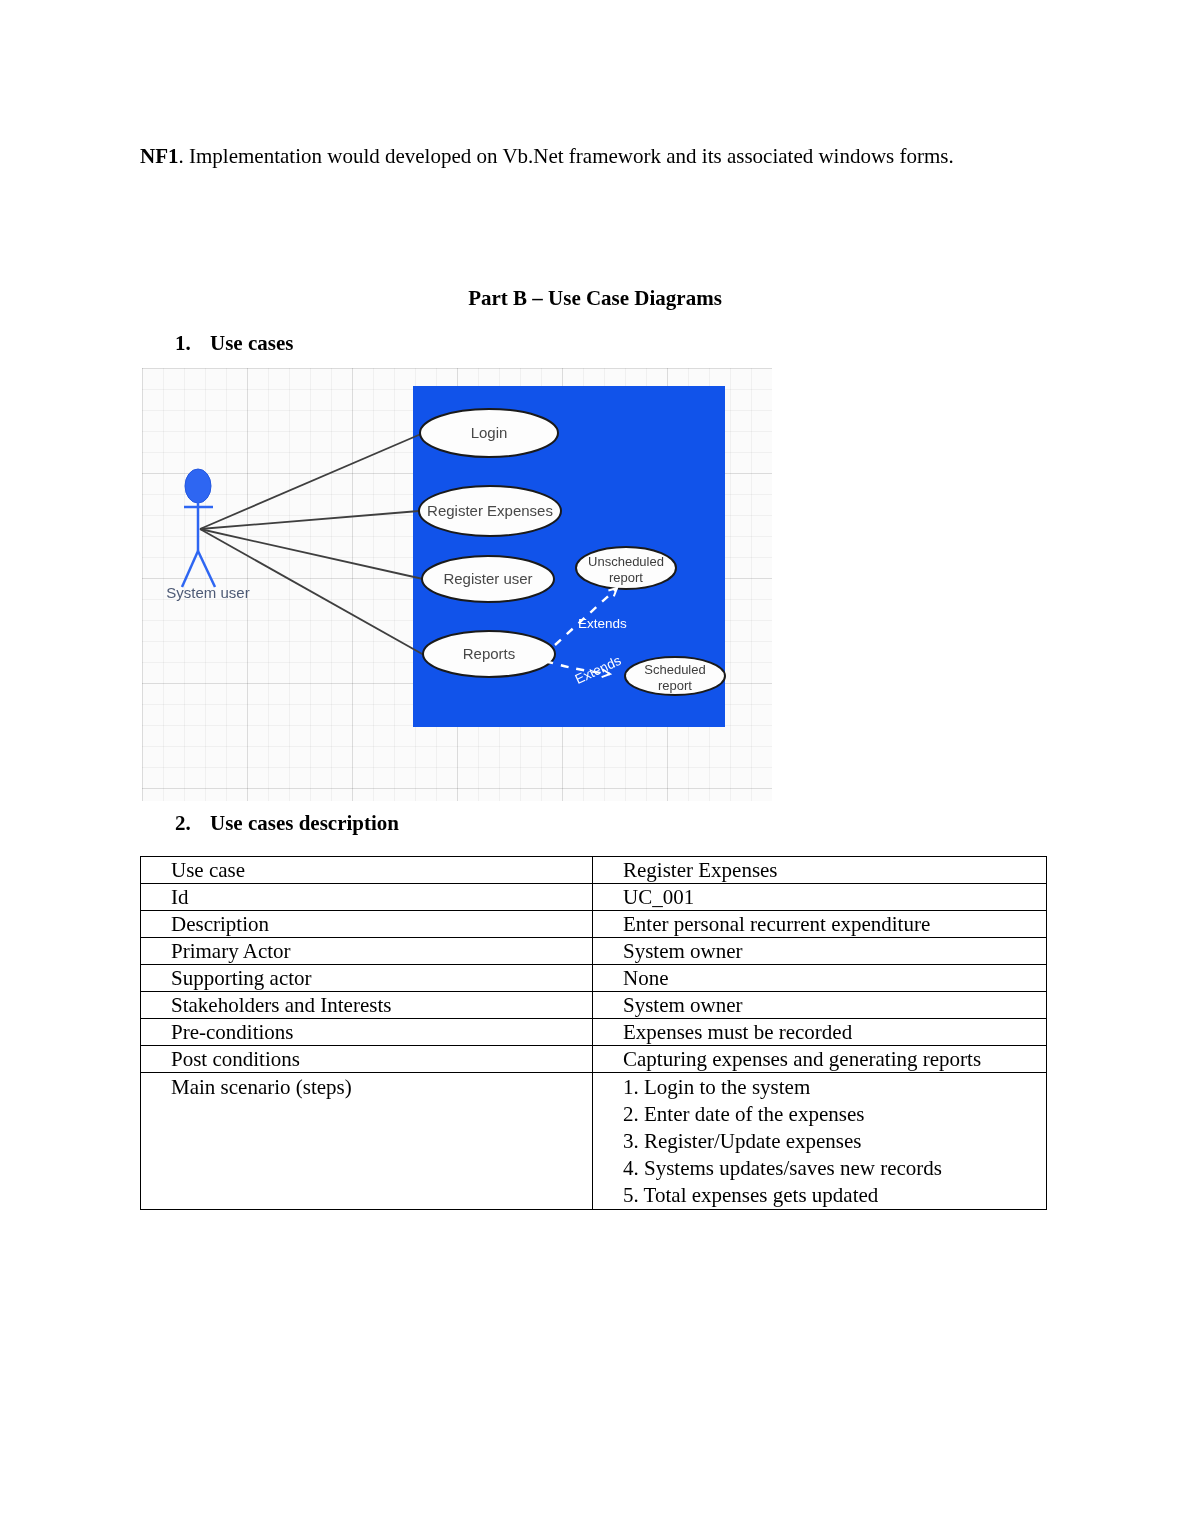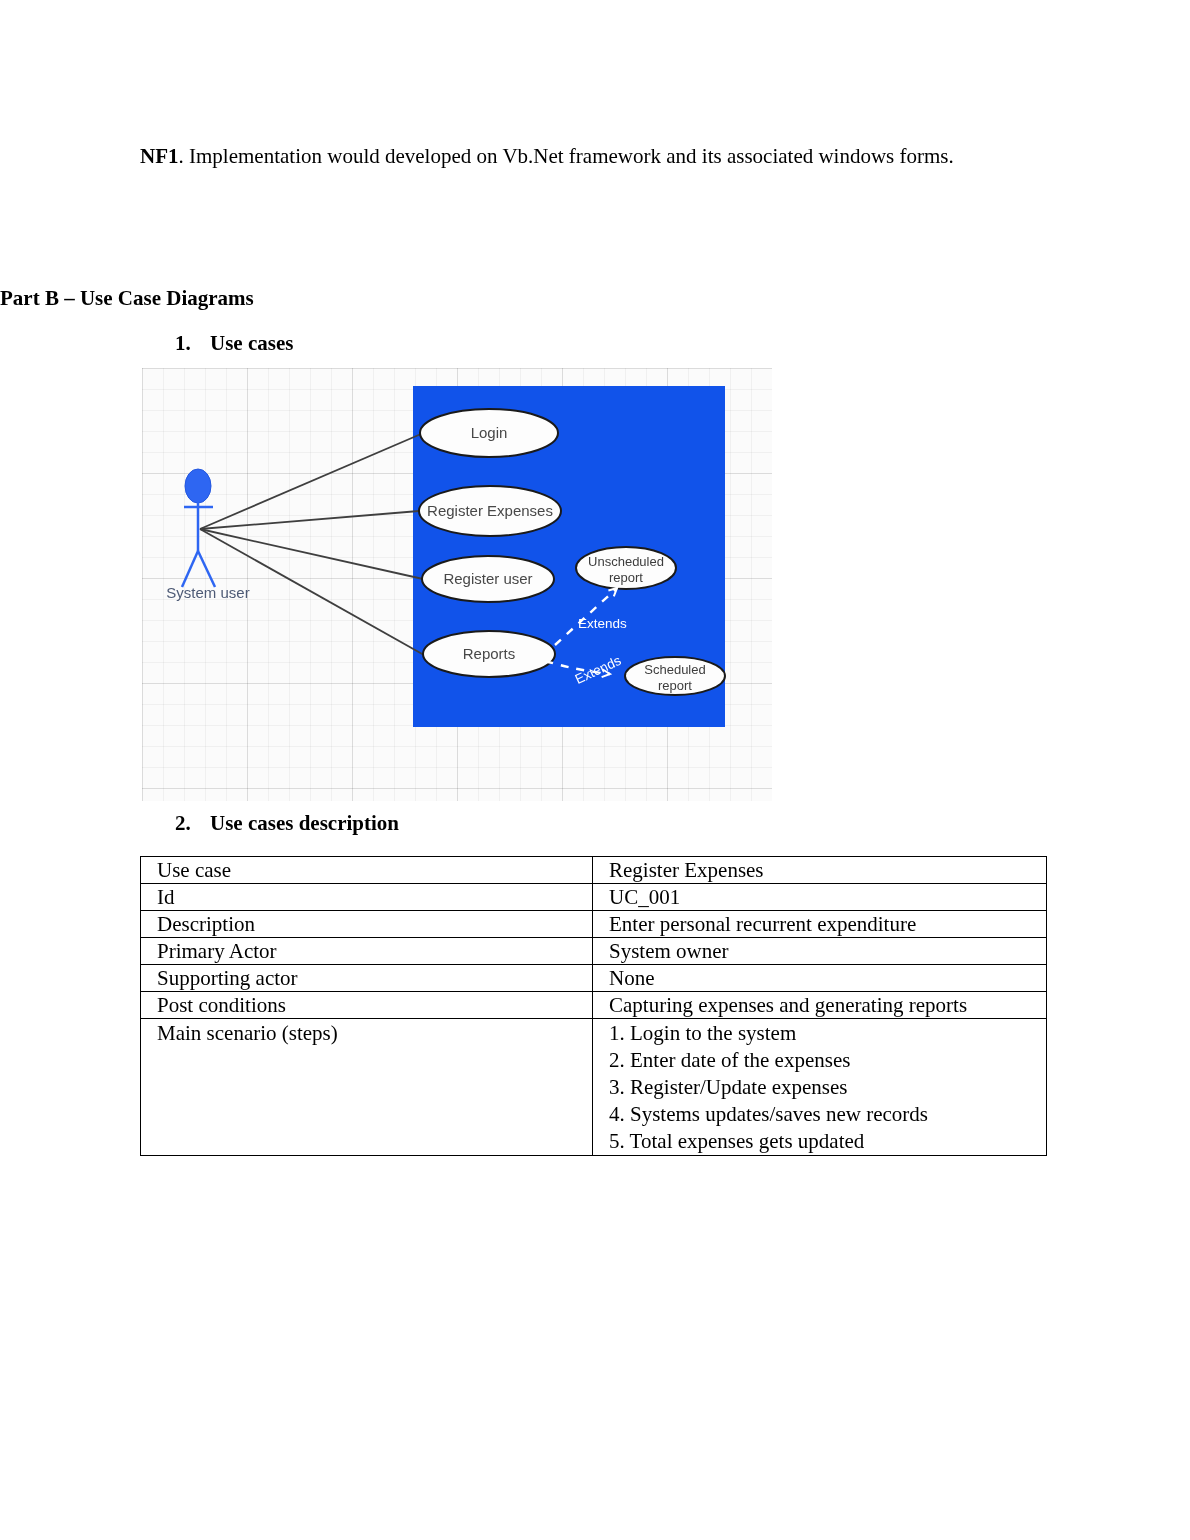--- a/index.html
+++ b/index.html
@@ -15,21 +15,21 @@
   }
   .intro {
     position: absolute;
     left: 140px; top: 142px; width: 920px;
     font-size: 21px; line-height: 28px;
   }
   .intro strong { font-weight: bold; }
   .part-title {
     position: absolute;
     left: 0; top: 286px; width: 100%;
-    text-align: left;
+    text-align: center;
     font-size: 21px; font-weight: bold; font-family: Liberation Serif, serif;
   }
   .section-head {
     position: absolute;
     left: 175px;
     font-size: 21px; font-weight: bold;
     display: flex;
   }
   .section-head .num { width: 35px; }
   .s1 { top: 331px; }
@@ -75,21 +75,21 @@
     position: absolute;
     left: 140px; top: 856px;
     width: 907px;
     border-collapse: collapse;
     table-layout: fixed;
   }
   .uc-table td {
     border: 1px solid #000000;
     font-size: 21px;
     line-height: 26px;
-    padding: 0 16px;
+    padding: 0 30px;
     height: 27px;
     vertical-align: middle;
     overflow: hidden;
     white-space: nowrap;
   }
   .uc-table td.lbl { width: 452px; }
   .uc-table tr.multiline td { vertical-align: top; padding-top: 1px; }
   .uc-table .step { line-height: 27px; white-space: nowrap; }
 </style>
 </head>
@@ -186,20 +186,28 @@
       </tr>
       <tr>
         <td class="lbl">Primary Actor</td>
         <td class="val">System owner</td>
       </tr>
       <tr>
         <td class="lbl">Supporting actor</td>
         <td class="val">None</td>
       </tr>
       <tr>
+        <td class="lbl">Stakeholders and Interests</td>
+        <td class="val">System owner</td>
+      </tr>
+      <tr>
+        <td class="lbl">Pre-conditions</td>
+        <td class="val">Expenses must be recorded</td>
+      </tr>
+      <tr>
         <td class="lbl">Post conditions</td>
         <td class="val">Capturing expenses and generating reports</td>
       </tr>
       <tr class="multiline">
         <td class="lbl">Main scenario (steps)</td>
         <td class="val">
           <div class="step">1. Login to the system</div>
           <div class="step">2. Enter date of the expenses</div>
           <div class="step">3. Register/Update expenses</div>
           <div class="step">4. Systems updates/saves new records</div>

